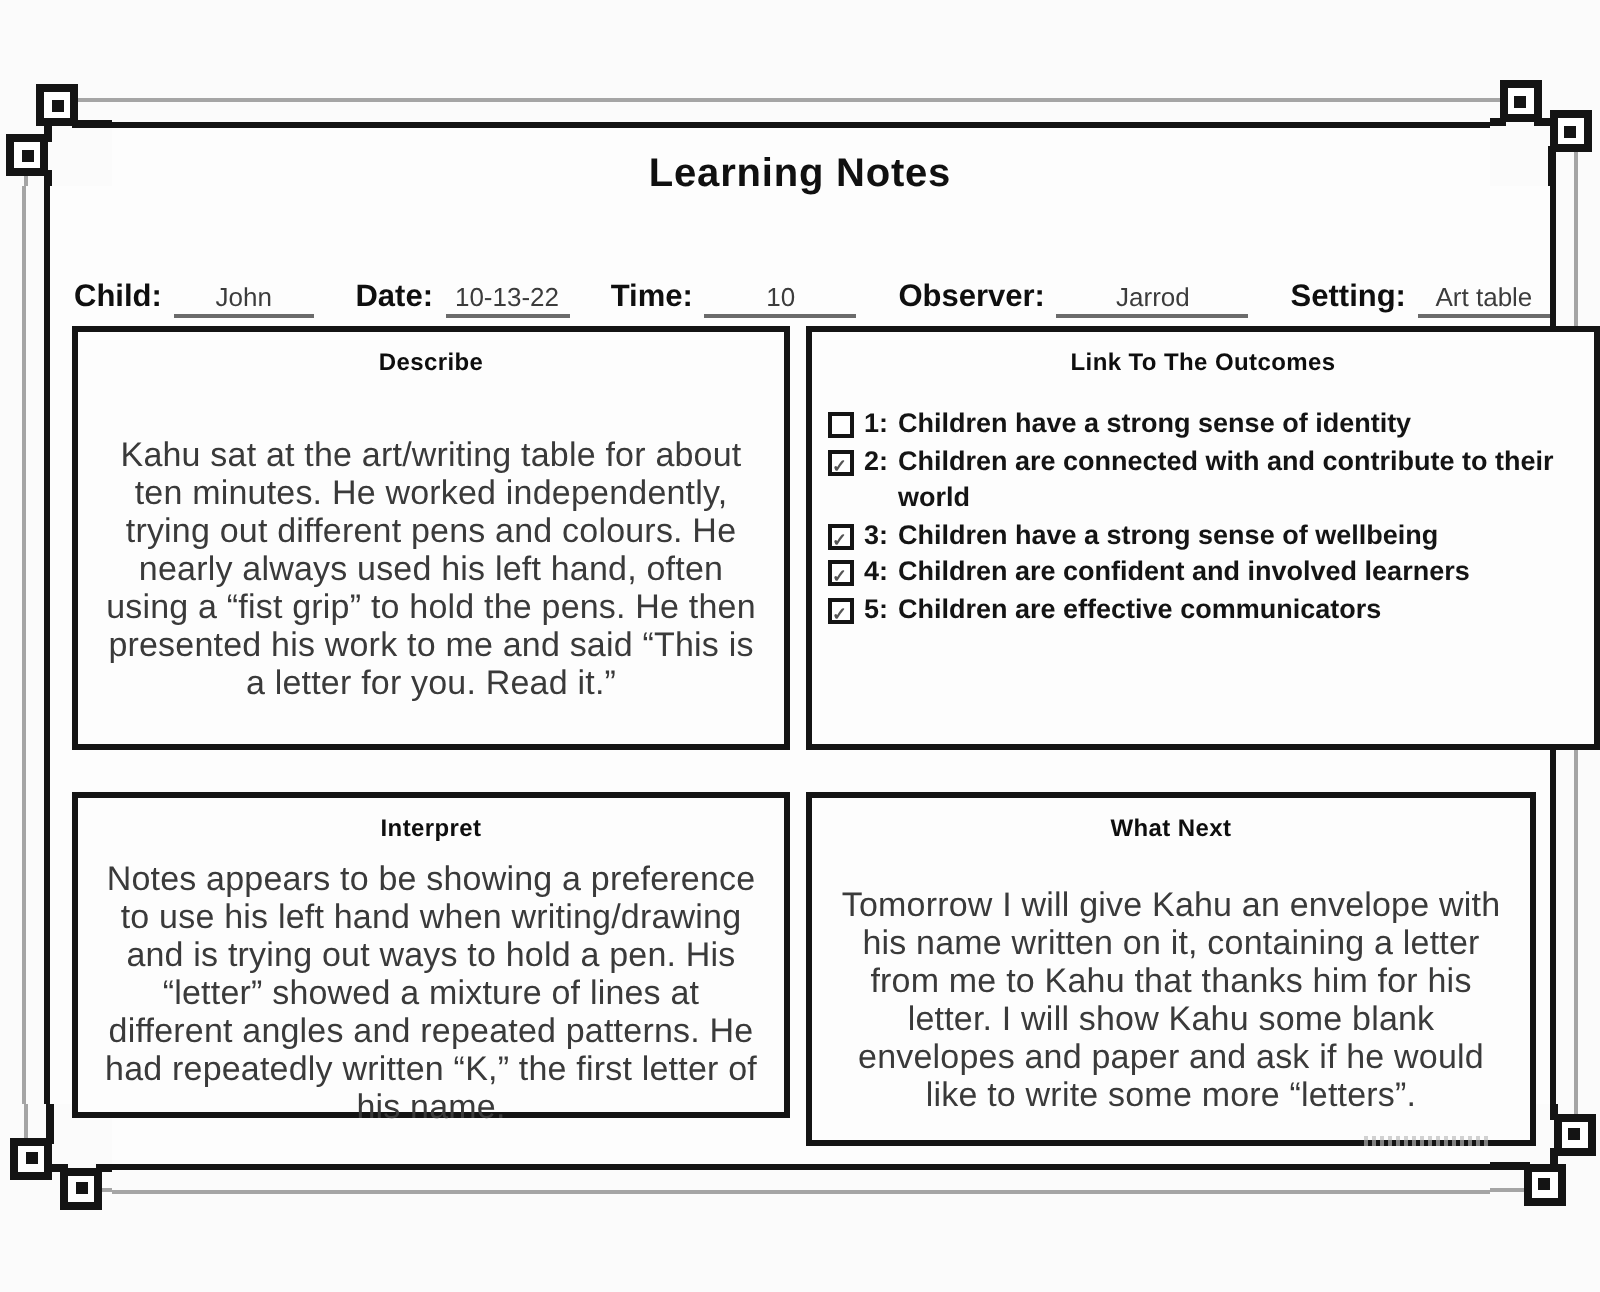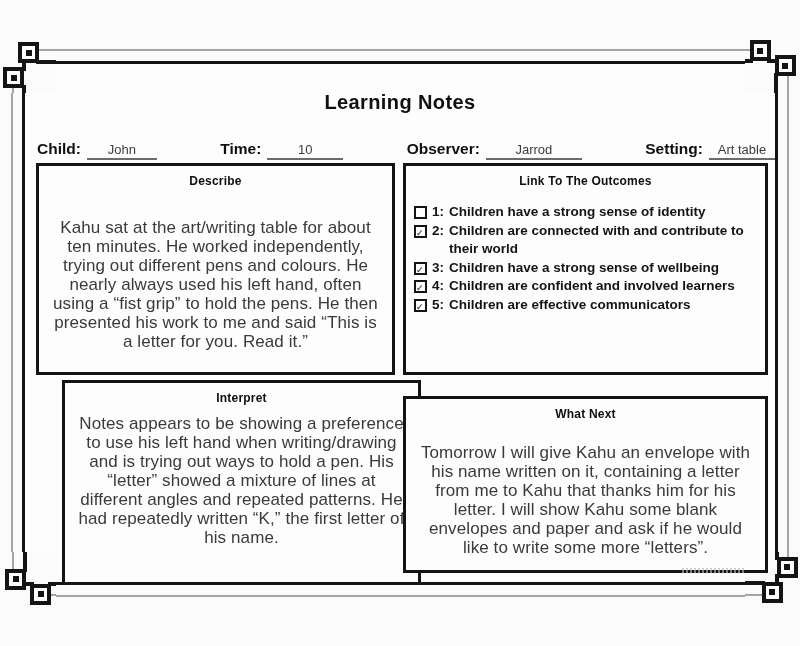--- a/index.html
+++ b/index.html
@@ -17,21 +17,21 @@
     position:absolute;left:22px;right:22px;top:61px;bottom:61px;
     border:3px solid #141414;background:#fdfdfd;
   }
   .corner{position:absolute;width:56px;height:56px;}
   .corner.tl{left:0;top:37px;}
   .corner.tr{left:745px;top:37px;transform:rotate(90deg);}
   .corner.br{left:745px;top:552px;transform:rotate(180deg);}
   .corner.bl{left:0;top:552px;transform:rotate(270deg);}
 
   .title{
-    position:absolute;left:0;right:0;top:91px;text-align:center;
+    position:absolute;left:0;right:0;top:76px;text-align:center;
     font-size:20px;font-weight:700;color:#101010;letter-spacing:.4px;
   }
   .fields{
     position:absolute;left:37px;right:25px;top:140px;height:26px;
     display:flex;align-items:baseline;justify-content:space-between;
     white-space:nowrap;
   }
   .field{display:flex;align-items:baseline;}
   .flabel{font-size:15.5px;font-weight:700;color:#0f0f0f;margin-right:6px;}
   .fvalue{
@@ -51,22 +51,22 @@
   .box h2{
     margin:8px 6px 0;text-align:center;font-size:12px;font-weight:700;
     color:#0e0e0e;letter-spacing:.2px;
   }
   .box .body{
     margin:0 10px;text-align:center;font-size:17px;line-height:19px;
     color:#3a3a3a;letter-spacing:.1px;
   }
   .describe{left:36px;top:163px;width:359px;height:212px;}
   .describe .body{margin-top:30px;}
-  .outcomes{left:403px;top:163px;width:365px;height:212px;}
-  .interpret{left:36px;top:380px;width:359px;height:205px;margin-left:26px;}
+  .outcomes{left:403px;top:163px;width:397px;height:212px;}
+  .interpret{left:36px;top:396px;width:359px;height:163px;}
   .interpret .body{margin-top:9px;}
   .whatnext{left:403px;top:396px;width:365px;height:177px;}
   .whatnext .body{margin-top:22px;}
 
   .olist{list-style:none;margin:15px 4px 0 8px;padding:0;}
   .oitem{
     display:flex;align-items:flex-start;gap:5px;
     font-size:13.5px;font-weight:700;color:#141414;line-height:18.5px;
   }
   .cb{
@@ -144,20 +144,24 @@
   </svg>
 
   <div class="title">Learning Notes</div>
 
   <div class="fields">
     <div class="field">
       <span class="flabel">Child:</span>
       <span class="fvalue u-child">John</span>
     </div>
     <div class="field">
+      <span class="flabel">Date:</span>
+      <span class="fvalue u-date">10-13-22</span>
+    </div>
+    <div class="field">
       <span class="flabel">Time:</span>
       <span class="fvalue u-time">10</span>
     </div>
     <div class="field">
       <span class="flabel">Observer:</span>
       <span class="fvalue u-observer">Jarrod</span>
     </div>
     <div class="field">
       <span class="flabel">Setting:</span>
       <span class="fvalue u-setting">Art table</span>

